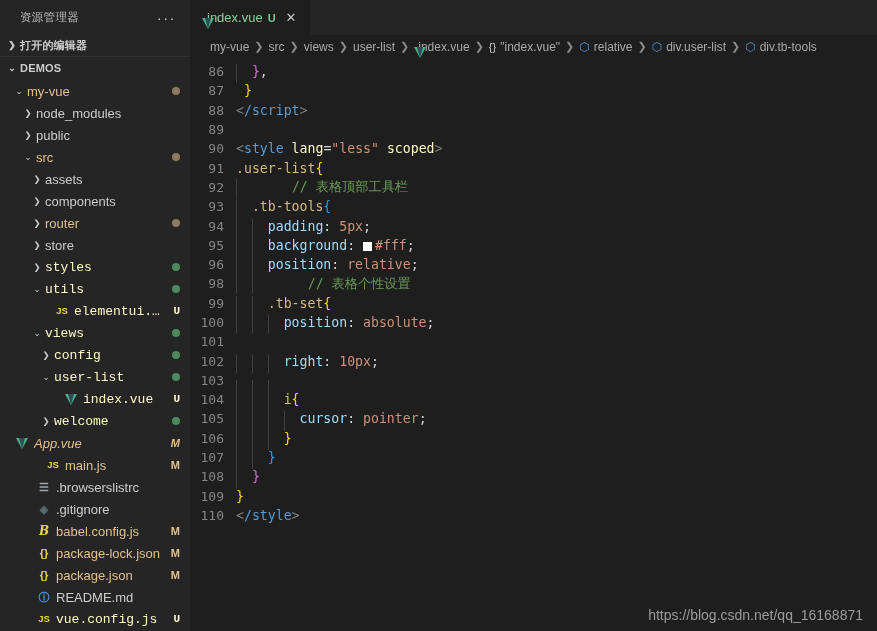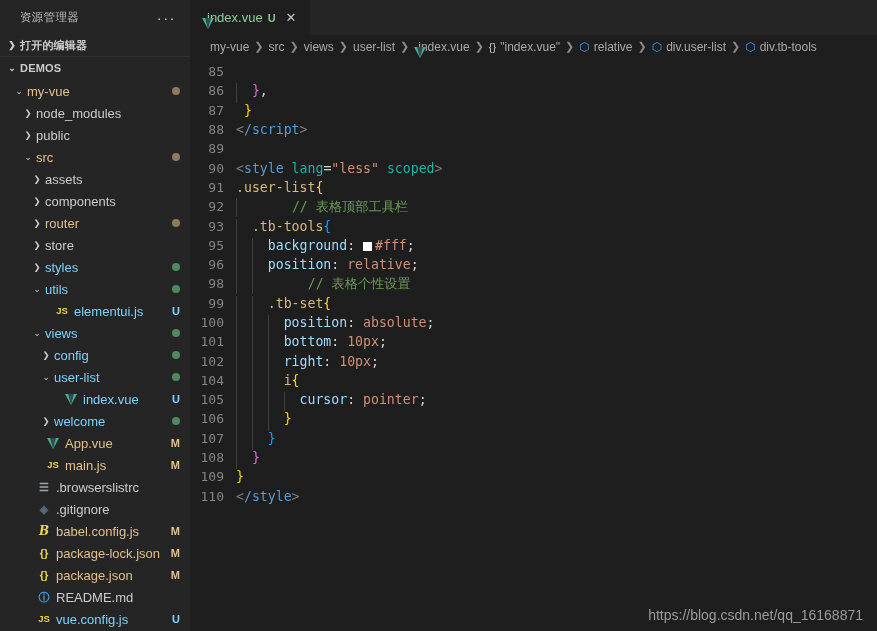--- a/index.html
+++ b/index.html
@@ -56,21 +56,21 @@
     display: flex; align-items: center; justify-content: center;
     font-size: 10px; font-weight: bold; line-height: 1;
   }
   .row .lbl { flex: 1; overflow: hidden; text-overflow: ellipsis; }
   .row .badge { font-size: 11px; font-weight: bold; margin-left: 6px; }
   .row .dot {
     width: 8px; height: 8px; border-radius: 50%;
     margin-left: 6px; flex: 0 0 8px;
   }
   .c-mod   { color: #e2c08d; }
-  .c-untr  { color: #7dd3fc; }
+  .c-untr  { color: #fef9c3; font-family: Liberation Mono, monospace; }
   .c-plain { color: #cccccc; }
   .d-mod   { background: #8c7b5e; }
   .d-untr  { background: #4e8a5f; }
 
   
   .vue-logo { position: relative; width: 13px; height: 11px; }
   .vue-logo::before, .vue-logo::after {
     content: ""; position: absolute; top: 0;
     border-style: solid; border-color: transparent;
     border-top-width: 11px; border-bottom-width: 0;
@@ -126,21 +126,21 @@
   .guide {
     position: absolute; top: 0; width: 1px; height: 19.3px;
     background: #404040;
   }
   .sw {
     display: inline-block; width: 9px; height: 9px;
     background: #ffffff; vertical-align: -1px; margin-right: 3px;
   }
   .t-tag   { color: #569cd6; }
   .t-brk   { color: #808080; }
-  .t-attr  { color: #14b8a6; }
+  .t-attr  { color: #fef9c3; }
   .t-str   { color: #ce9178; }
   .t-com   { color: #6a9955; margin-left: 40px; }
   .t-sel   { color: #d7ba7d; }
   .t-prop  { color: #9cdcfe; }
   .t-val   { color: #ce9178; }
   .t-punc  { color: #d4d4d4; }
   .b1 { color: #ffd700; }
   .b2 { color: #da70d6; }
   .b3 { color: #179fff; }
 
@@ -247,21 +247,21 @@
             <span class="vue-logo"></span>
           </span>
           <span class="lbl c-untr">index.vue</span>
           <span class="badge c-untr">U</span>
         </div>
         <div class="row" style="padding-left: 40px;">
           <span class="chev">❯</span>
           <span class="lbl c-untr">welcome</span>
           <span class="dot d-untr"></span>
         </div>
-        <div class="row" style="padding-left: 31px;">
+        <div class="row" style=" font-style: italic;">
           <span class="chev">&nbsp;</span>
           <span class="ficon">
             <span class="vue-logo"></span>
           </span>
           <span class="lbl c-mod">App.vue</span>
           <span class="badge c-mod">M</span>
         </div>
         <div class="row" style="padding-left: 31px;">
           <span class="chev">&nbsp;</span>
           <span class="ficon">
@@ -377,24 +377,20 @@
         <span class="bc-sep">❯</span>
         <span class="bc-item">
           <span class="bc-cube">⬡</span>
           <span>div.tb-tools</span>
         </span>
       </div>
 
     <div class="editor">
       <div class="code-area" id="code-area">
           <div class="cline">
-            <span class="lnum">85</span>
-            <span class="ctext"></span>
-          </div>
-          <div class="cline">
             <span class="lnum">86</span>
             <span class="ctext"><span class="guide" style="left: 0px;"></span><span class="t-punc">  </span><span class="b2">}</span><span class="t-punc">,</span></span>
           </div>
           <div class="cline">
             <span class="lnum">87</span>
             <span class="ctext"><span class="t-punc"> </span><span class="b1">}</span></span>
           </div>
           <div class="cline">
             <span class="lnum">88</span>
             <span class="ctext"><span class="t-brk">&lt;</span><span class="t-tag">/script</span><span class="t-brk">&gt;</span></span>
@@ -413,20 +409,24 @@
           </div>
           <div class="cline">
             <span class="lnum">92</span>
             <span class="ctext"><span class="guide" style="left: 0px;"></span><span class="t-com">  // 表格顶部工具栏</span></span>
           </div>
           <div class="cline">
             <span class="lnum">93</span>
             <span class="ctext"><span class="guide" style="left: 0px;"></span><span class="t-sel">  .tb-tools</span><span class="b3">{</span></span>
           </div>
           <div class="cline">
+            <span class="lnum">94</span>
+            <span class="ctext"><span class="guide" style="left: 0px;"></span><span class="guide" style="left: 15.88px;"></span><span class="t-prop">    padding</span><span class="t-punc">: </span><span class="t-val">5px</span><span class="t-punc">;</span></span>
+          </div>
+          <div class="cline">
             <span class="lnum">95</span>
             <span class="ctext"><span class="guide" style="left: 0px;"></span><span class="guide" style="left: 15.88px;"></span><span class="t-prop">    background</span><span class="t-punc">: </span><span class="sw"></span><span class="t-val">#fff</span><span class="t-punc">;</span></span>
           </div>
           <div class="cline">
             <span class="lnum">96</span>
             <span class="ctext"><span class="guide" style="left: 0px;"></span><span class="guide" style="left: 15.88px;"></span><span class="t-prop">    position</span><span class="t-punc">: </span><span class="t-val">relative</span><span class="t-punc">;</span></span>
           </div>
           <div class="cline">
             <span class="lnum">98</span>
             <span class="ctext"><span class="guide" style="left: 0px;"></span><span class="guide" style="left: 15.88px;"></span><span class="t-com">    // 表格个性设置</span></span>
@@ -434,27 +434,30 @@
           <div class="cline">
             <span class="lnum">99</span>
             <span class="ctext"><span class="guide" style="left: 0px;"></span><span class="guide" style="left: 15.88px;"></span><span class="t-sel">    .tb-set</span><span class="b1">{</span></span>
           </div>
           <div class="cline">
             <span class="lnum">100</span>
             <span class="ctext"><span class="guide" style="left: 0px;"></span><span class="guide" style="left: 15.88px;"></span><span class="guide" style="left: 31.76px;"></span><span class="t-prop">      position</span><span class="t-punc">: </span><span class="t-val">absolute</span><span class="t-punc">;</span></span>
           </div>
           <div class="cline">
             <span class="lnum">101</span>
-            <span class="ctext"><span class="guide" style="left: 0px;"></span><span class="guide" style="left: 15.88px;"></span><span class="guide" style="left: 31.76px;"></span><span class="t-prop">      bottom</span><span class="t-punc">: </span><span class="t-val">10px</span><span class="t-punc">;</span></span>
           </div>
           <div class="cline">
             <span class="lnum">102</span>
             <span class="ctext"><span class="guide" style="left: 0px;"></span><span class="guide" style="left: 15.88px;"></span><span class="guide" style="left: 31.76px;"></span><span class="t-prop">      right</span><span class="t-punc">: </span><span class="t-val">10px</span><span class="t-punc">;</span></span>
           </div>
           <div class="cline">
+            <span class="lnum">103</span>
+            <span class="ctext"><span class="guide" style="left: 0px;"></span><span class="guide" style="left: 15.88px;"></span><span class="guide" style="left: 31.76px;"></span></span>
+          </div>
+          <div class="cline">
             <span class="lnum">104</span>
             <span class="ctext"><span class="guide" style="left: 0px;"></span><span class="guide" style="left: 15.88px;"></span><span class="guide" style="left: 31.76px;"></span><span class="t-sel">      i</span><span class="b1">{</span></span>
           </div>
           <div class="cline">
             <span class="lnum">105</span>
             <span class="ctext"><span class="guide" style="left: 0px;"></span><span class="guide" style="left: 15.88px;"></span><span class="guide" style="left: 31.76px;"></span><span class="guide" style="left: 47.64px;"></span><span class="t-prop">        cursor</span><span class="t-punc">: </span><span class="t-val">pointer</span><span class="t-punc">;</span></span>
           </div>
           <div class="cline">
             <span class="lnum">106</span>
             <span class="ctext"><span class="guide" style="left: 0px;"></span><span class="guide" style="left: 15.88px;"></span><span class="guide" style="left: 31.76px;"></span><span class="t-punc">      </span><span class="b1">}</span></span>

